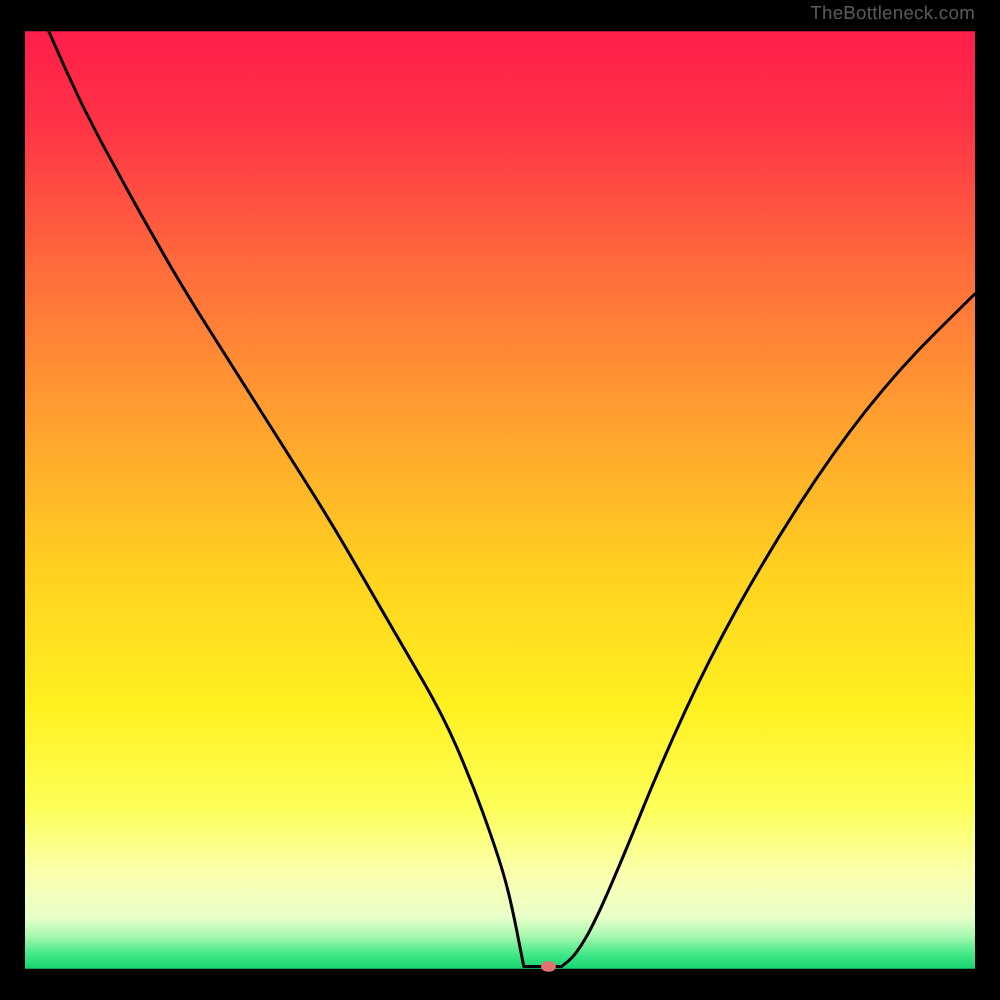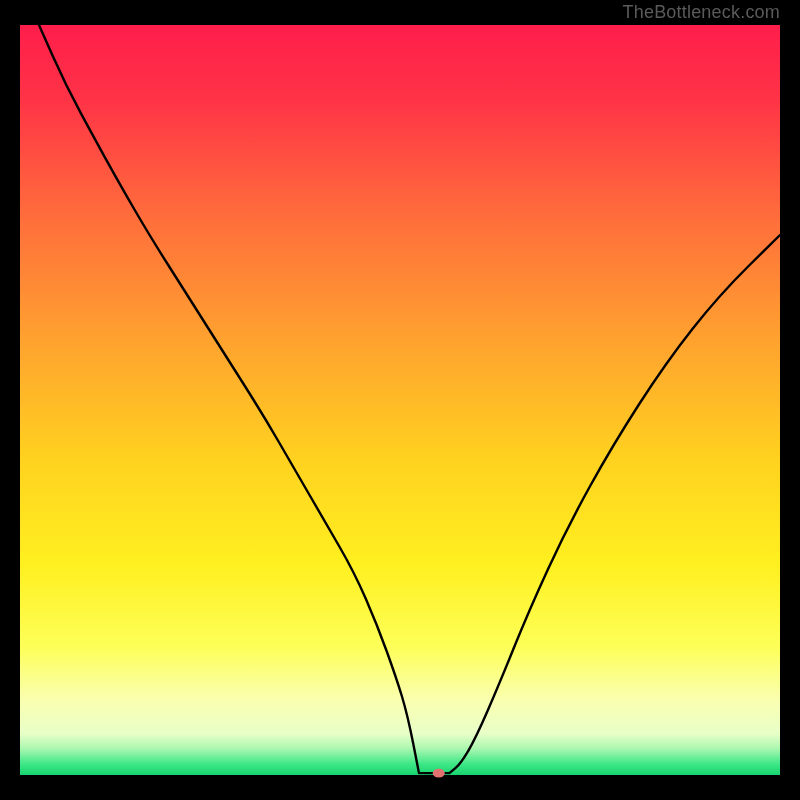--- a/index.html
+++ b/index.html
@@ -15,21 +15,21 @@
     position: relative;
     width: 800px;
     height: 800px;
     background: #000;
   }
   .watermark {
     position: absolute;
     top: 2px;
     right: 20px;
     color: #5a5a5a;
-    font-size: 18px;
+    font-size: 15px;
     font-weight: 500;
     letter-spacing: 0.2px;
   }
   svg {
     position: absolute;
     top: 0;
     left: 0;
   }
 </style>
 </head>

